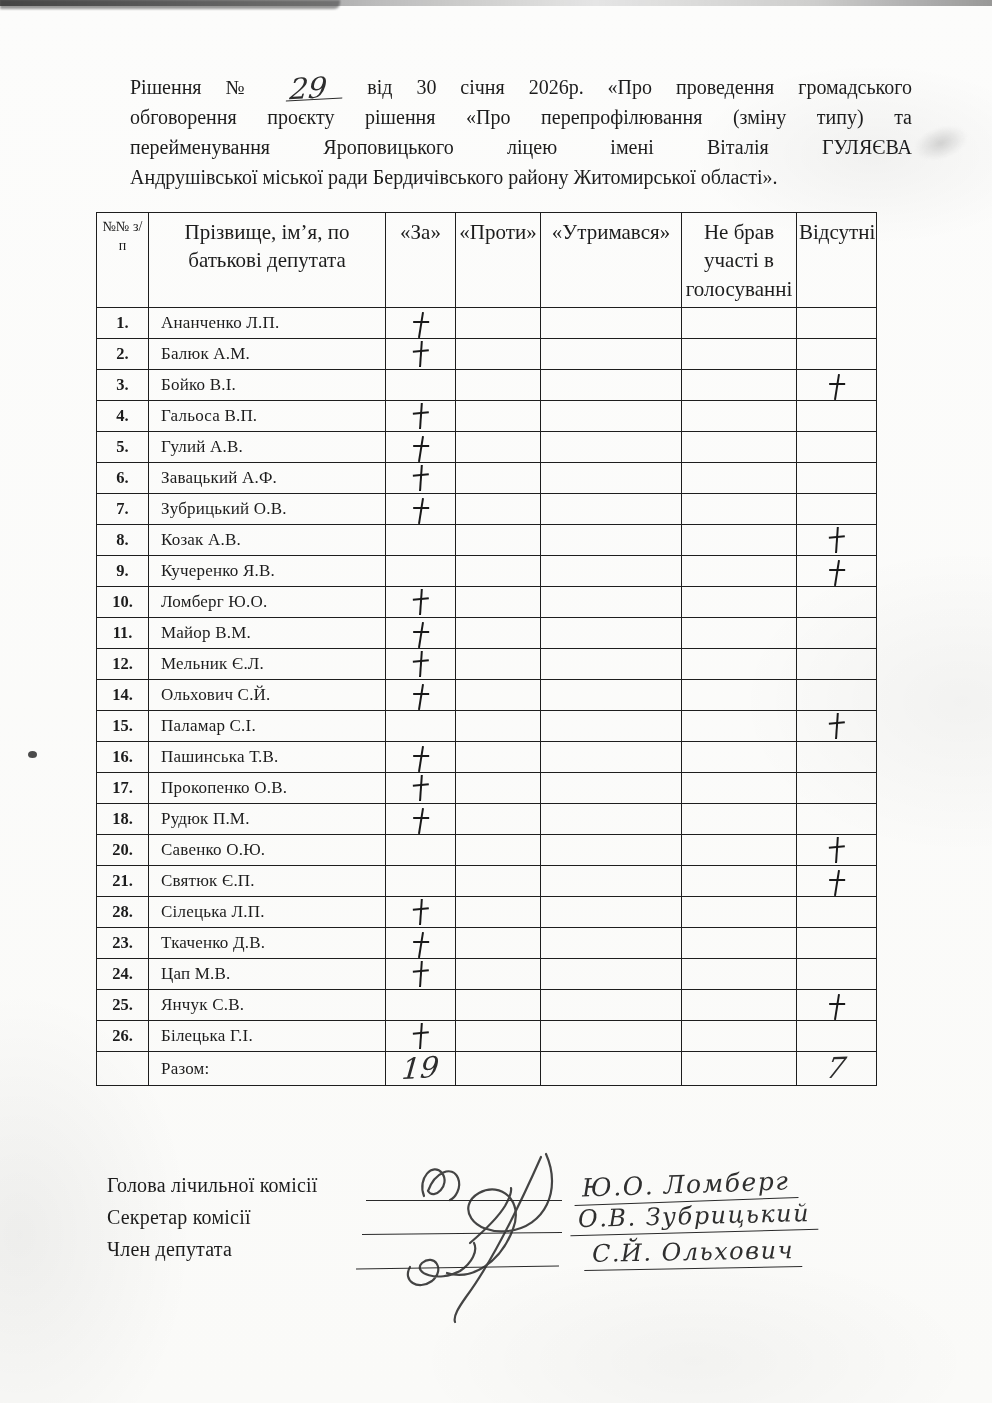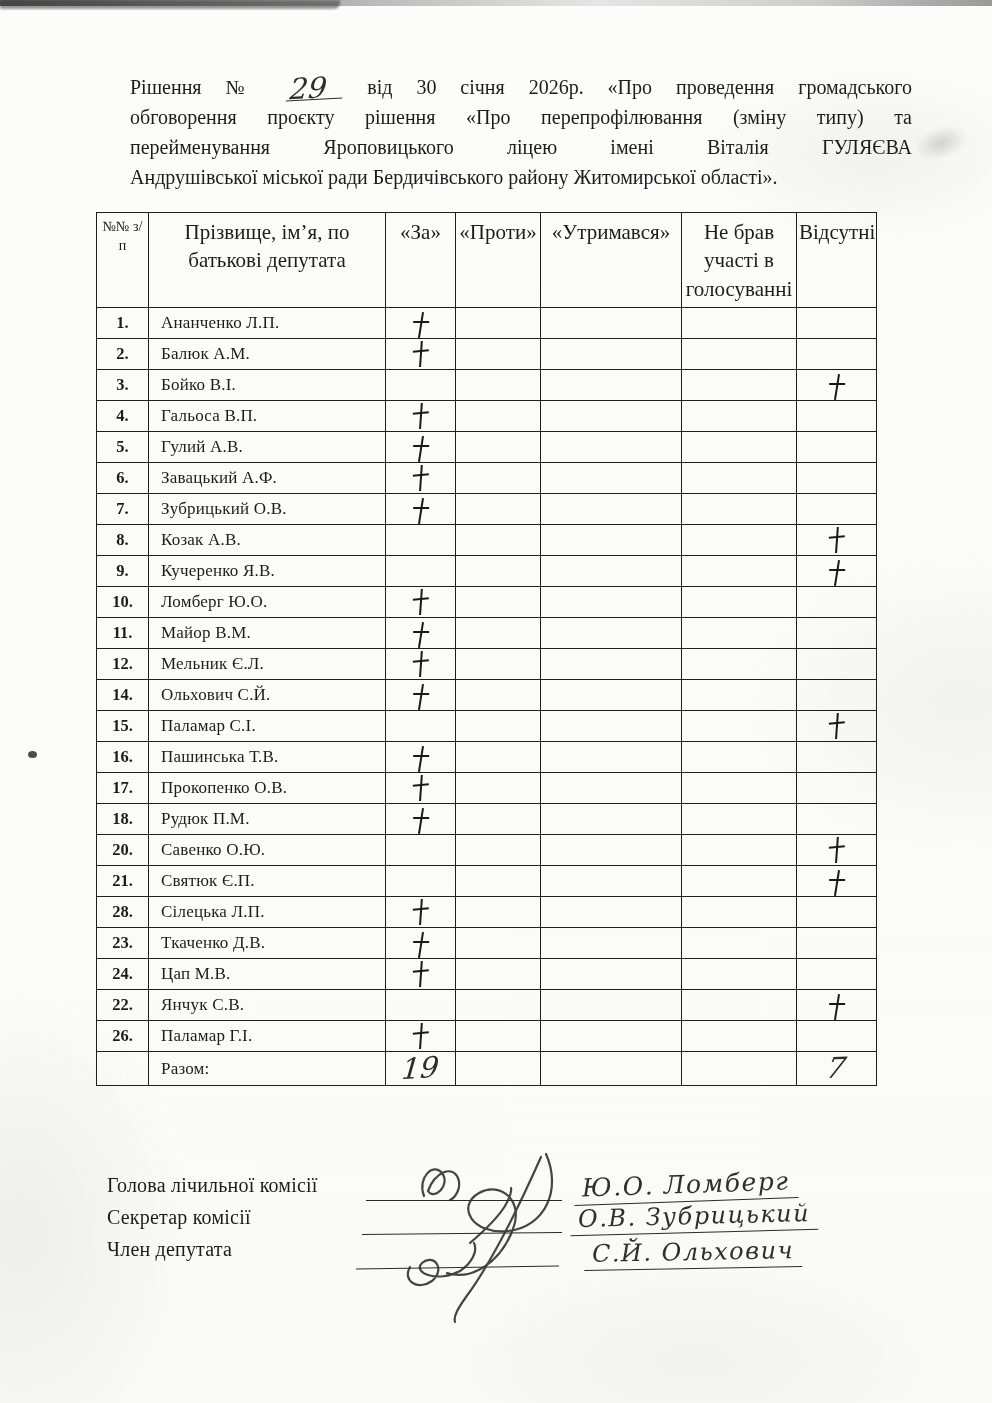--- a/index.html
+++ b/index.html
@@ -295,31 +295,31 @@
         <tr>
           <td class="cell-num">24.</td>
           <td class="cell-name">Цап М.В.</td>
           <td class="cell-vote"><span class="plus-mark"></span></td>
           <td class="cell-vote"></td>
           <td class="cell-vote"></td>
           <td class="cell-vote"></td>
           <td class="cell-vote"></td>
         </tr>
         <tr>
-          <td class="cell-num">22.</td>
+          <td class="cell-num">25.</td>
           <td class="cell-name">Янчук С.В.</td>
           <td class="cell-vote"></td>
           <td class="cell-vote"></td>
           <td class="cell-vote"></td>
           <td class="cell-vote"></td>
           <td class="cell-vote"><span class="plus-mark"></span></td>
         </tr>
         <tr>
           <td class="cell-num">26.</td>
-          <td class="cell-name">Паламар Г.І.</td>
+          <td class="cell-name">Білецька Г.І.</td>
           <td class="cell-vote"><span class="plus-mark"></span></td>
           <td class="cell-vote"></td>
           <td class="cell-vote"></td>
           <td class="cell-vote"></td>
           <td class="cell-vote"></td>
         </tr>
       </tbody>
     <tfoot>
       <tr>
         <td class="cell-num"></td>

